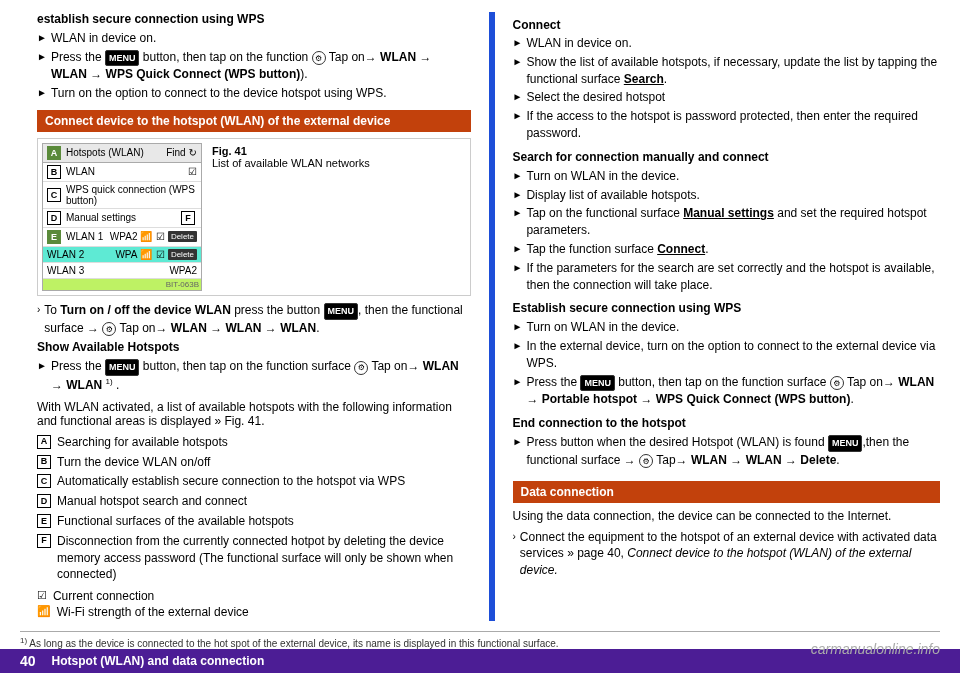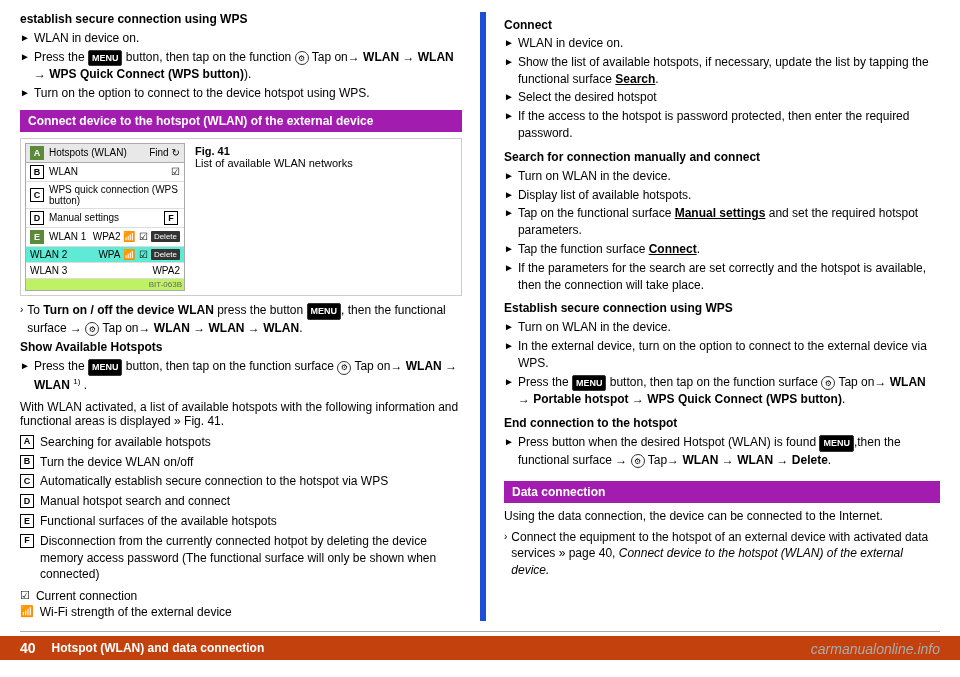--- a/index.html
+++ b/index.html
@@ -12,21 +12,21 @@
       min-height: 677px;
     }
     .page {
       display: flex;
       flex-direction: column;
       padding: 0;
     }
     .main-content {
       display: flex;
       flex: 1;
-      padding: 12px 20px 10px 20px;
+      padding: 12px 20px 10px 37px;
     }
     .left-col {
       width: 50%;
       padding-right: 18px;
     }
     .right-col {
       width: 50%;
       padding-left: 18px;
       border-left: 6px solid #1d4ed8;
     }
@@ -48,21 +48,21 @@
       margin-top: 1px;
       flex-shrink: 0;
     }
     .arrow-right {
       margin-right: 4px;
       font-size: 10px;
       margin-top: 1px;
       flex-shrink: 0;
     }
     .green-box {
-      background: #a21caf;
+      background: #c2410c;
       color: #fff;
       font-weight: bold;
       font-size: 12px;
       padding: 4px 8px;
       margin: 8px 0 6px 0;
     }
     .wlan-figure {
       border: 1px solid #ccc;
       margin-bottom: 6px;
       display: flex;
@@ -177,21 +177,21 @@
       border-top: 1px solid #aaa;
       margin: 0 20px;
       padding-top: 4px;
     }
     .footnote-text {
       font-size: 10px;
       padding: 0 20px;
       color: #333;
     }
     .footer-bar {
-      background: #c2410c;
+      background: #4c1d95;
       color: #fff;
       display: flex;
       align-items: center;
       padding: 4px 20px;
       font-size: 12px;
       font-weight: bold;
       margin-top: auto;
     }
     .footer-num {
       font-size: 14px;
@@ -499,20 +499,24 @@
       <div class="to-turn-line">
         <span class="arrow-right" style="margin-right:4px;">›</span>
         <span>Connect the equipment to the hotspot of an external device with activated data services » page 40, <span class="italic">Connect device to the hotspot (WLAN) of the external device.</span></span>
       </div>
 
     </div>
 
   </div>
 
   <div class="footnote-line"></div>
+  <div class="footnote-text">
+    <span class="sup">1)</span>
+    <span>As long as the device is connected to the hot spot of the external device, its name is displayed in this functional surface.</span>
+  </div>
 
   <div class="footer-bar">
     <span class="footer-num">40</span>
     <span>Hotspot (WLAN) and data connection</span>
   </div>
 
   <div class="watermark">carmanualonline.info</div>
 </div>
 
 </body></html>

